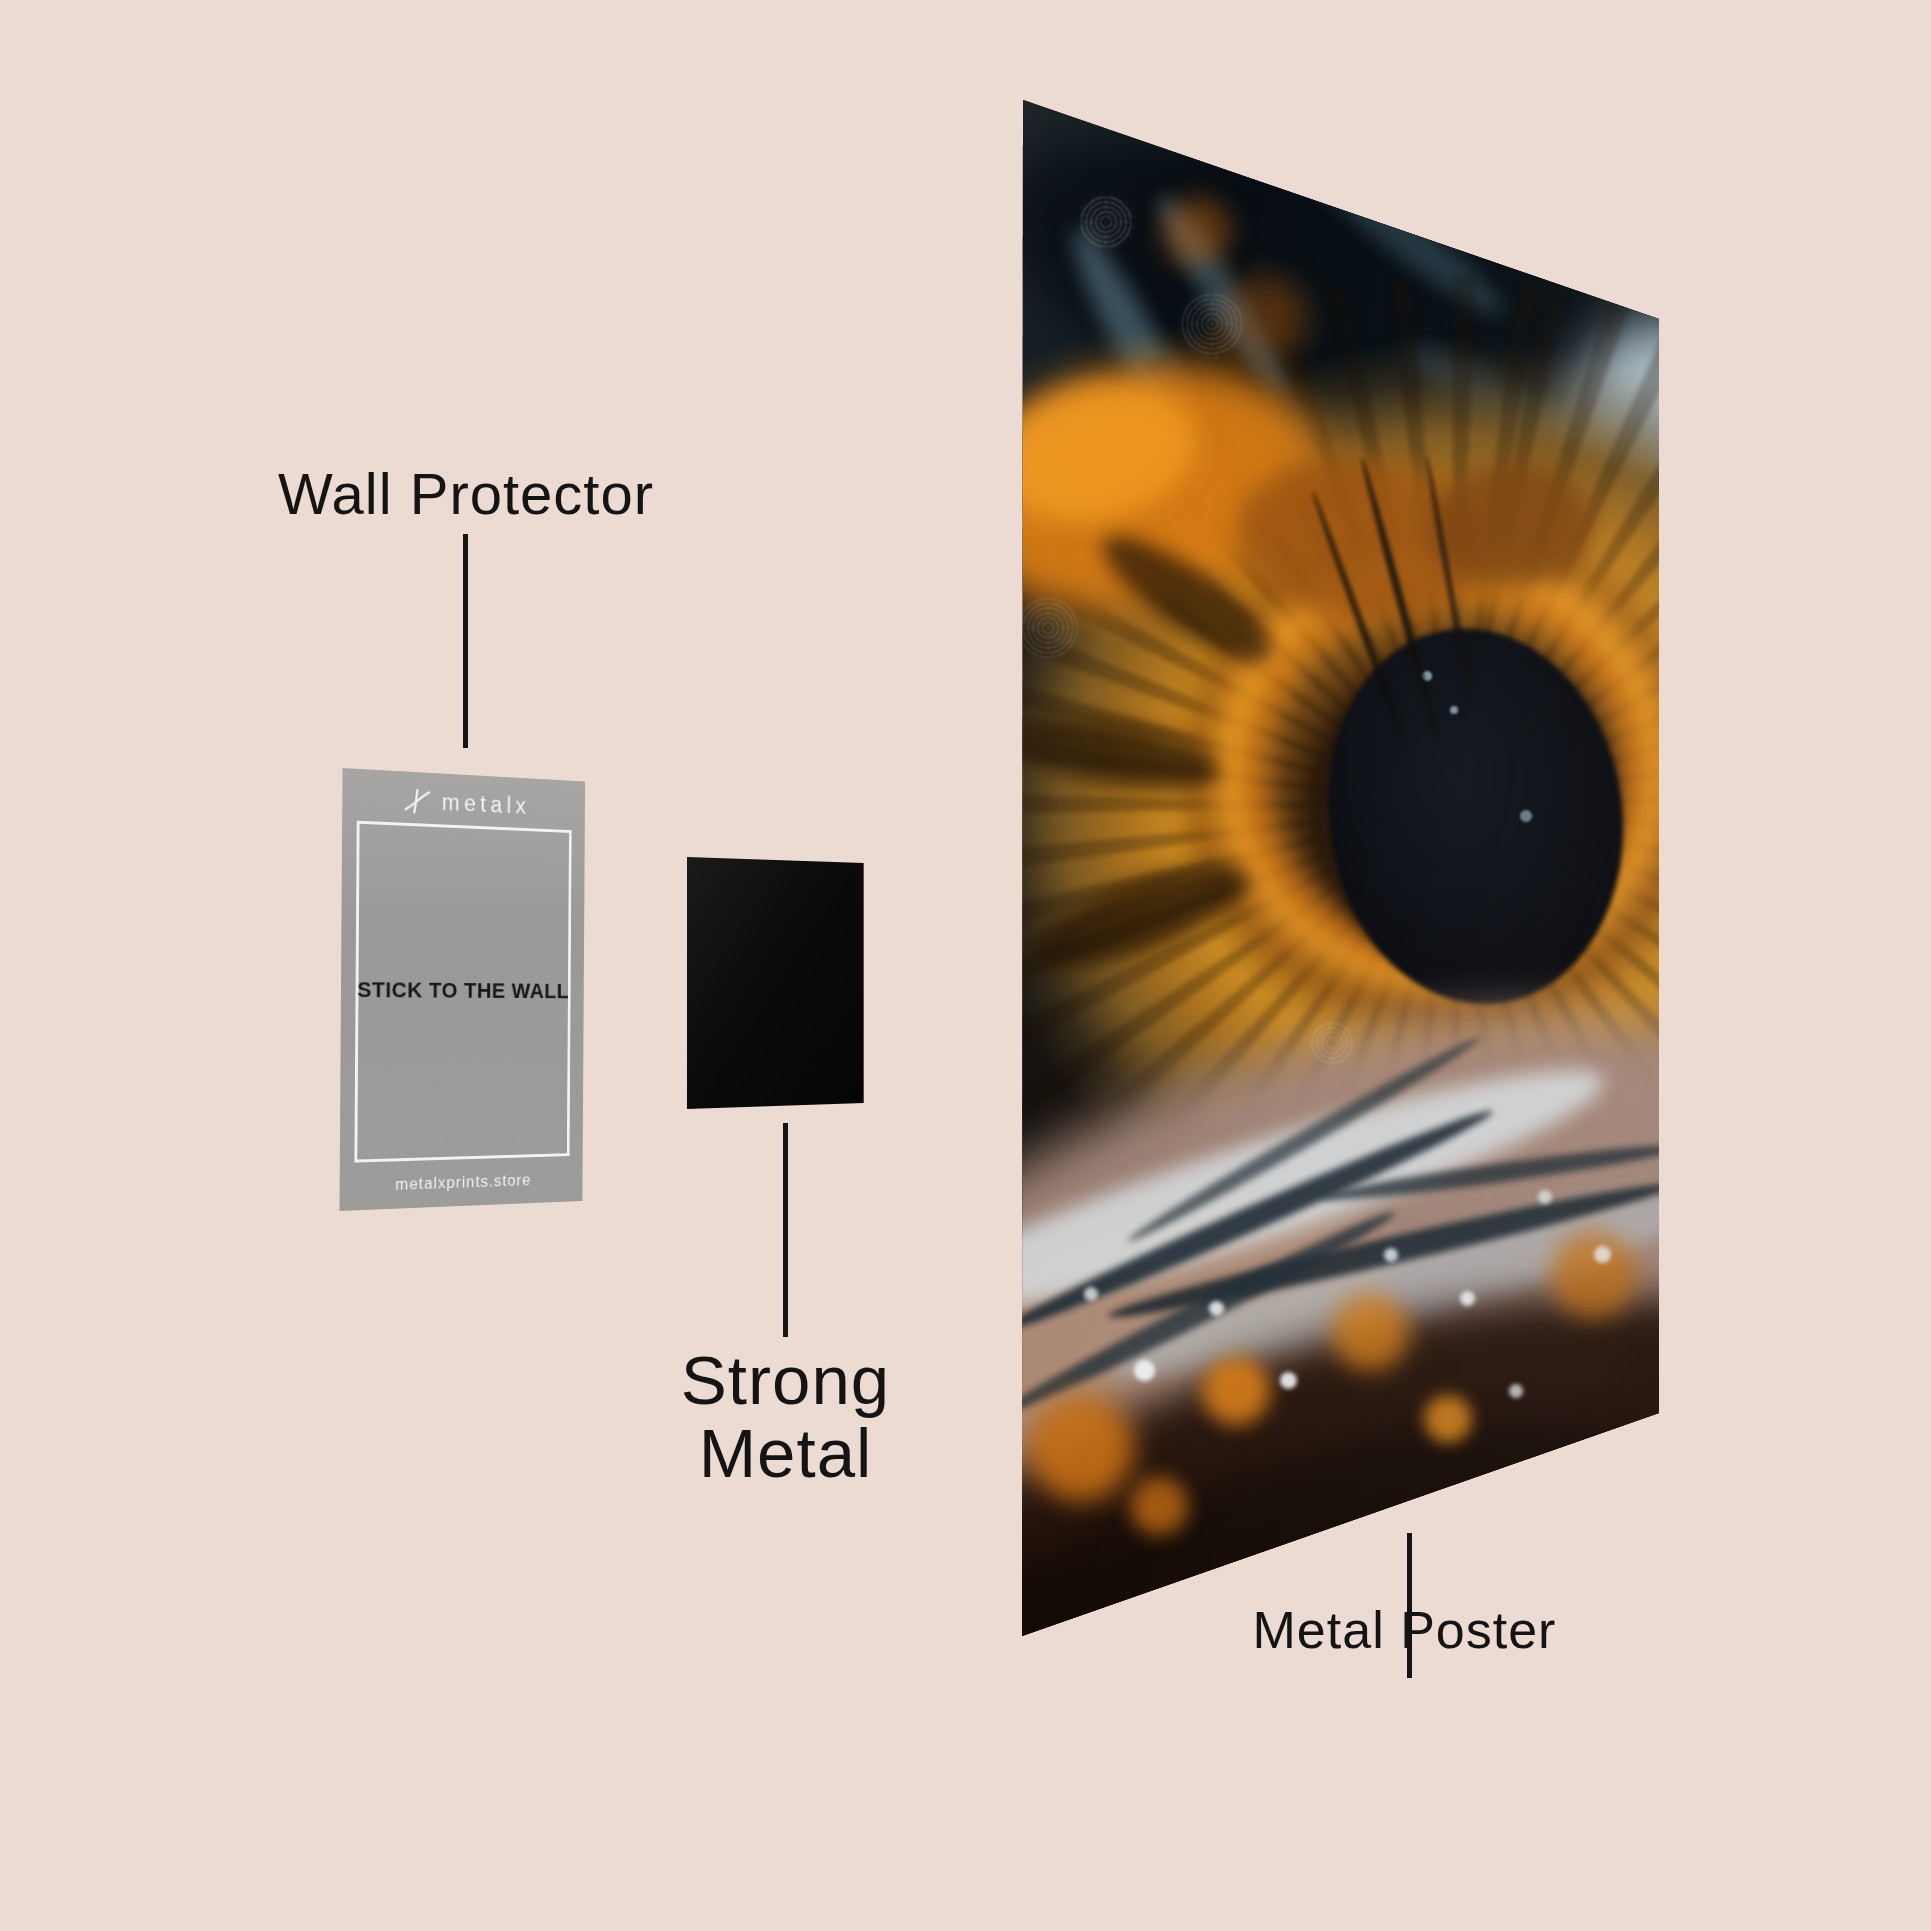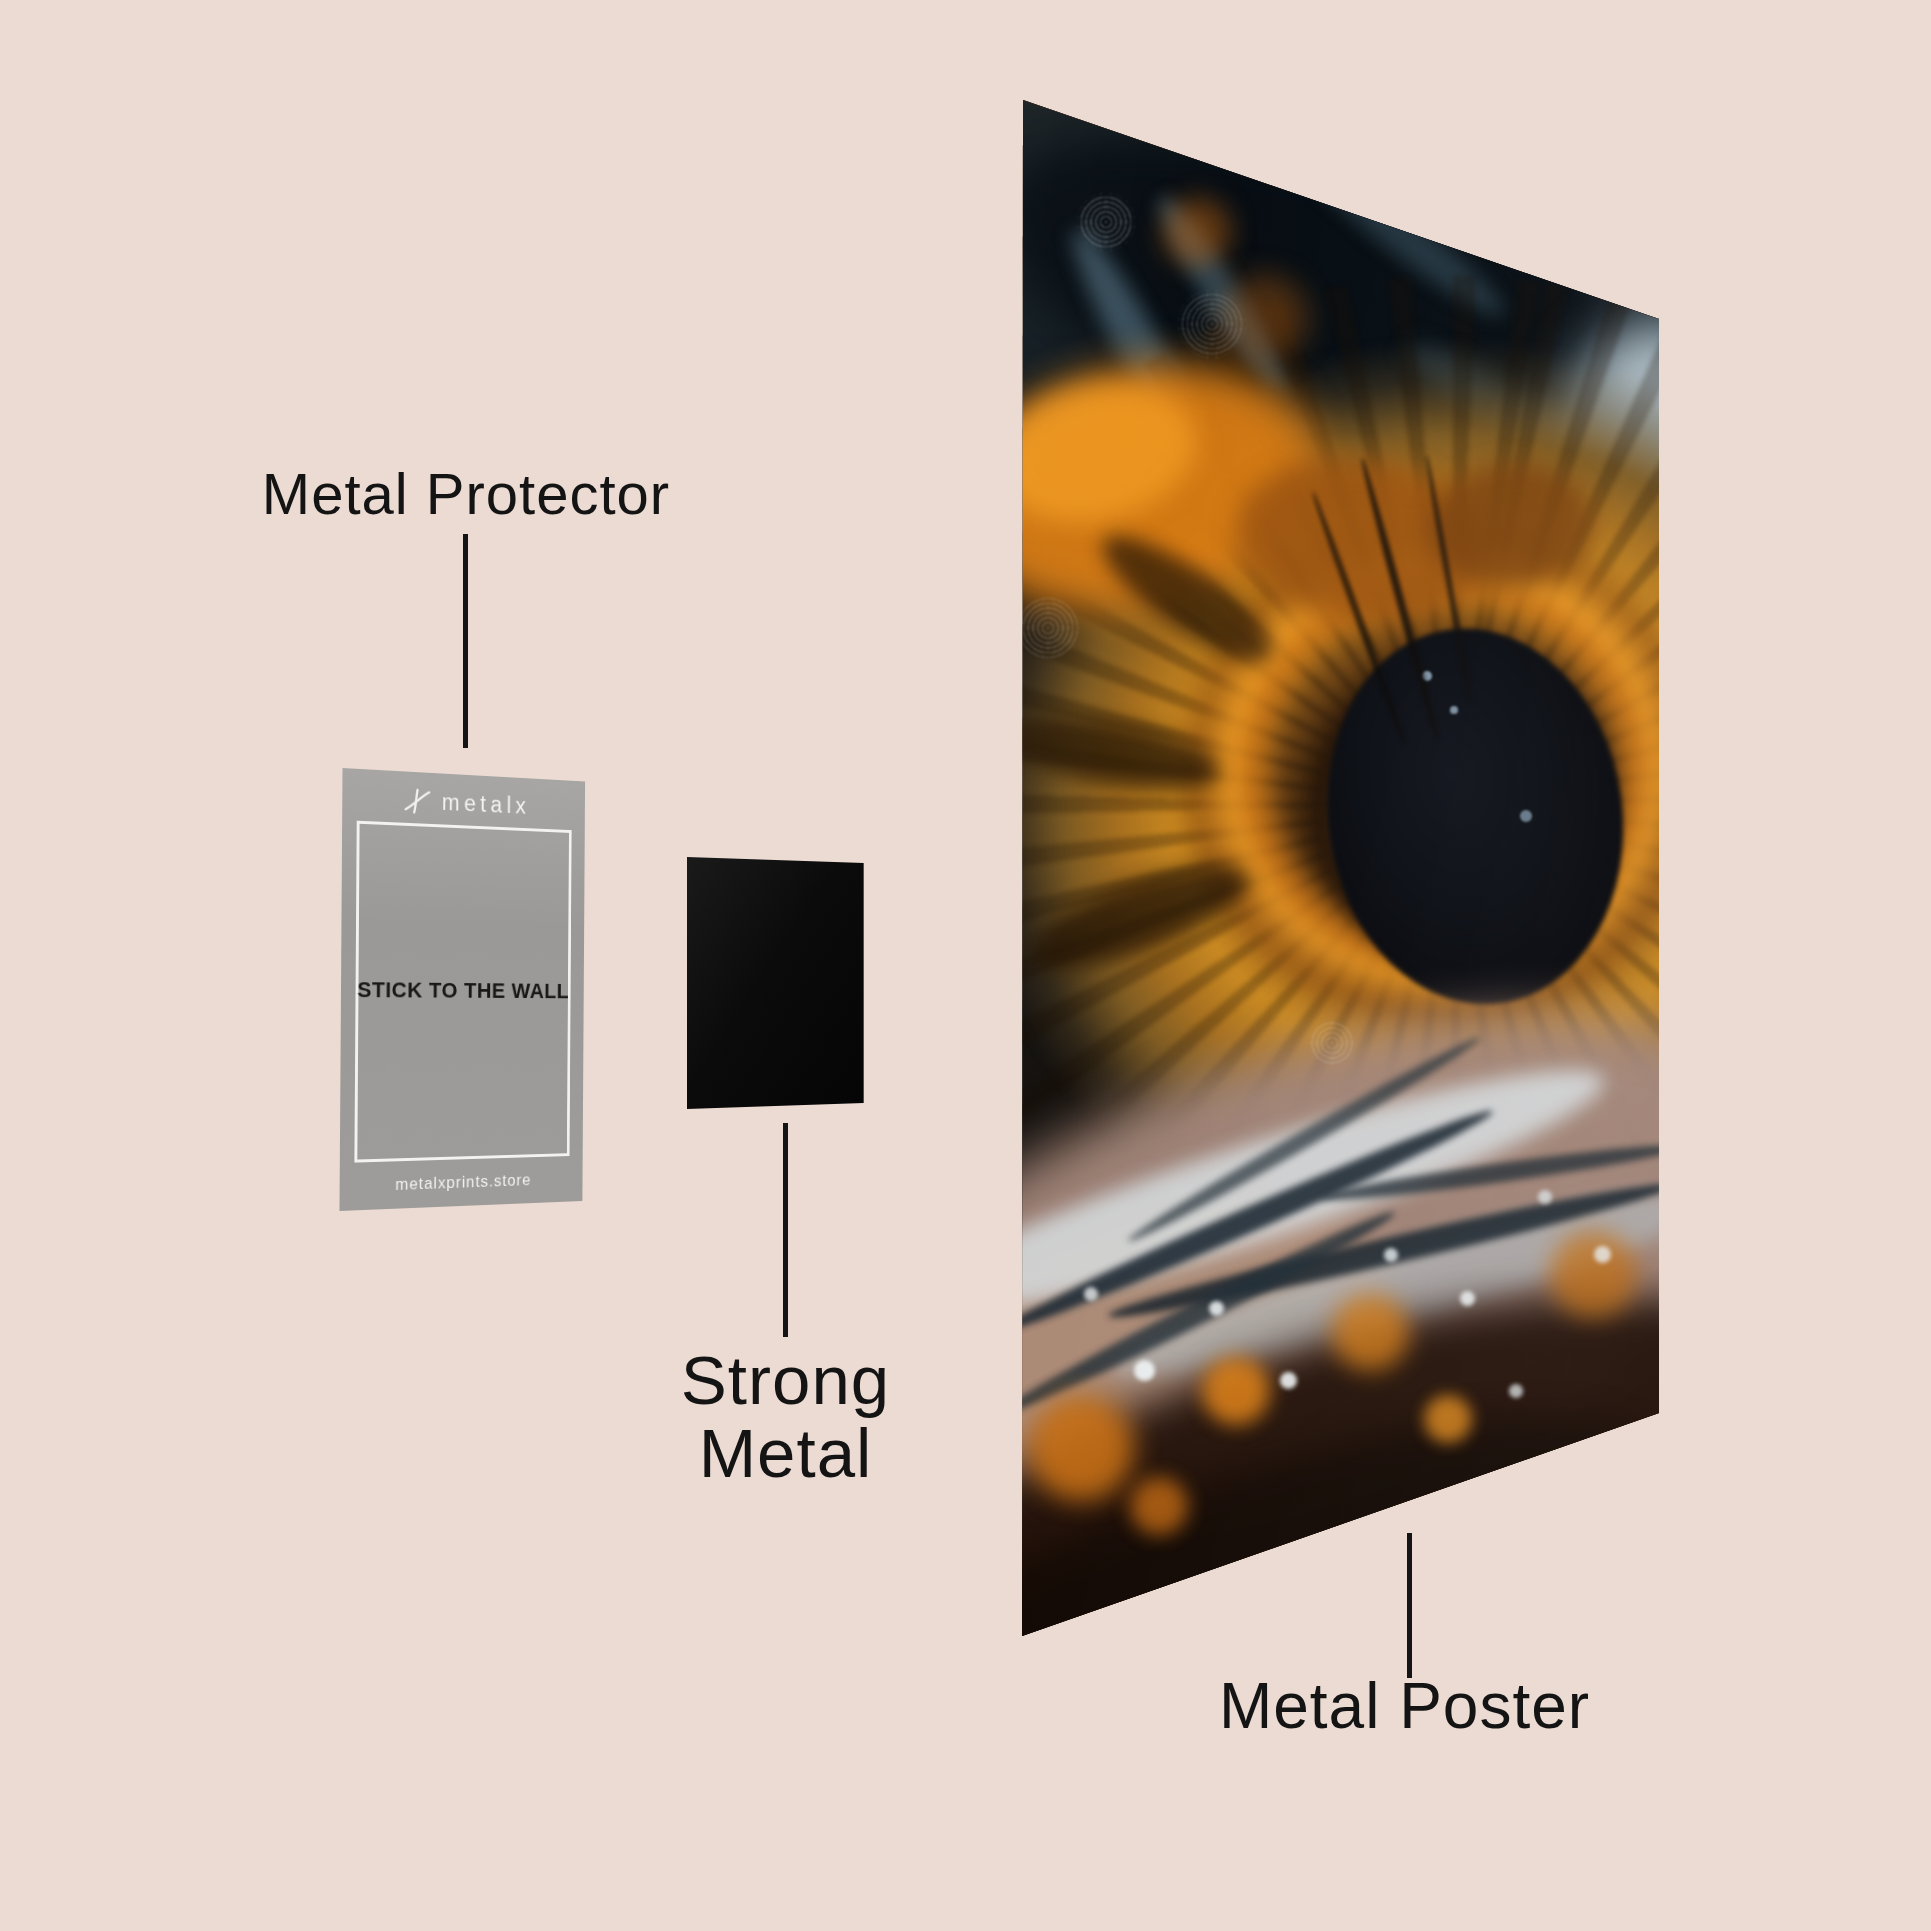--- a/index.html
+++ b/index.html
@@ -3,21 +3,21 @@
 <meta charset="utf-8">
 <style>
   html,body{margin:0;padding:0;background:#ECDBD2;}
   .canvas{position:relative;width:1931px;height:1931px;overflow:hidden;
     background:var(--bg,#ECDBD2);
     font-family:"Liberation Sans","DejaVu Sans",sans-serif;}
   .label{position:absolute;text-align:center;color:var(--ink,#141414);
     font-weight:500;letter-spacing:1px;}
   .label-wall{left:128px;top:460px;width:676px;font-size:58px;}
   .label-strong{left:496px;top:1344px;width:579px;font-size:69px;line-height:1.06;}
-  .label-metal{left:1115px;top:1669px;width:579px;font-size:64px;}
+  .label-metal{left:1115px;top:1600px;width:579px;font-size:52px;}
   .leader{position:absolute;width:4.8px;background:var(--ink,#141414);}
   .leader-1{left:463px;top:534px;height:214px;}
   .leader-2{left:783px;top:1123px;height:214px;}
   .leader-3{left:1407px;top:1533px;height:145px;}
 
   
   .card{position:absolute;left:341px;top:768px;width:263px;height:443px;
     transform-origin:left center;transform:perspective(1062px) rotateY(13deg) rotateZ(0.4deg);
     background:linear-gradient(180deg,#A7A6A4 0%,#9A9997 35%,var(--card-gray,#9D9C9A) 100%);}
   .card-logo{position:absolute;top:15.4px;left:0;width:100%;height:29px;
@@ -41,21 +41,21 @@
     clip-path:polygon(1023px 100px,1659px 319px,1659px 1413px,1022px 1636px);
     background:#17100a;}
   .poster-art{position:absolute;inset:0;}
   .poster-art > div{position:absolute;}
 </style>
 </head>
 <body>
 
 <div class="canvas">
 
-  <div class="label label-wall">Metal Protector</div>
+  <div class="label label-wall">Wall Protector</div>
   <div class="leader leader-1"></div>
 
   <div class="card">
     <div class="card-logo">
       <svg width="33" height="27" viewBox="0 0 34 28">
         <path d="M4 23 C 12 19, 21 9, 30 4" stroke="#F3F2F0" stroke-width="2.4" fill="none" stroke-linecap="round"></path>
         <path d="M17 2 C 15.5 10, 15.5 18, 13.5 26" stroke="#F3F2F0" stroke-width="2.4" fill="none" stroke-linecap="round"></path>
       </svg>
       <span class="card-logo-text">metalx</span>
     </div>

